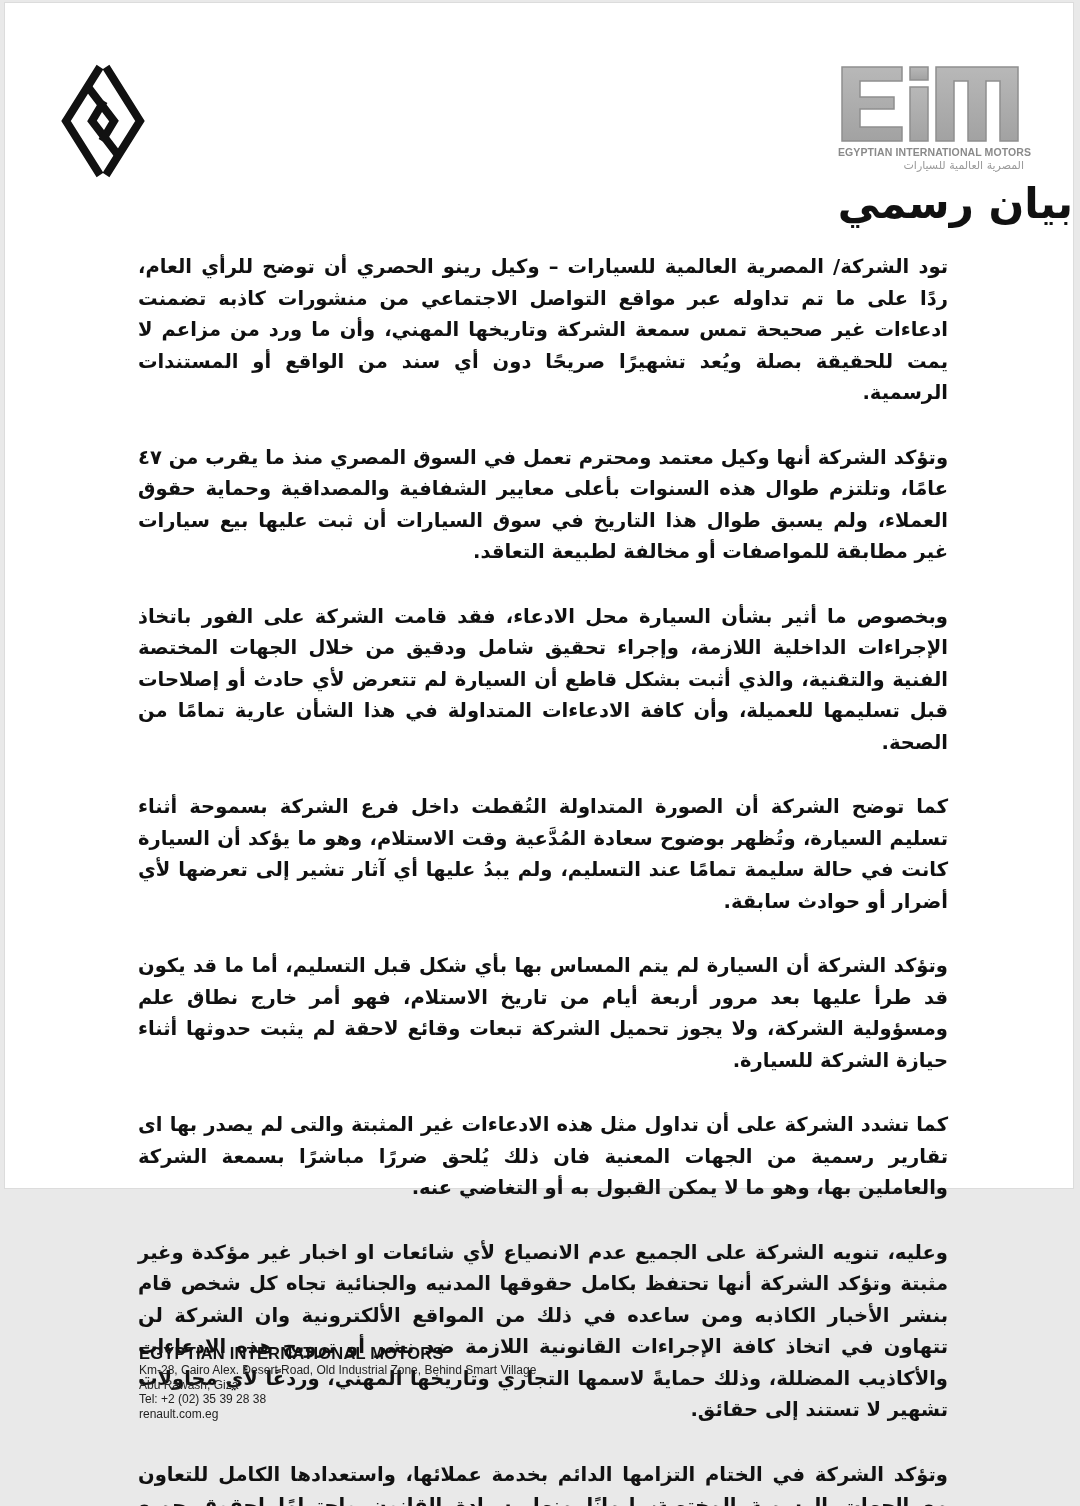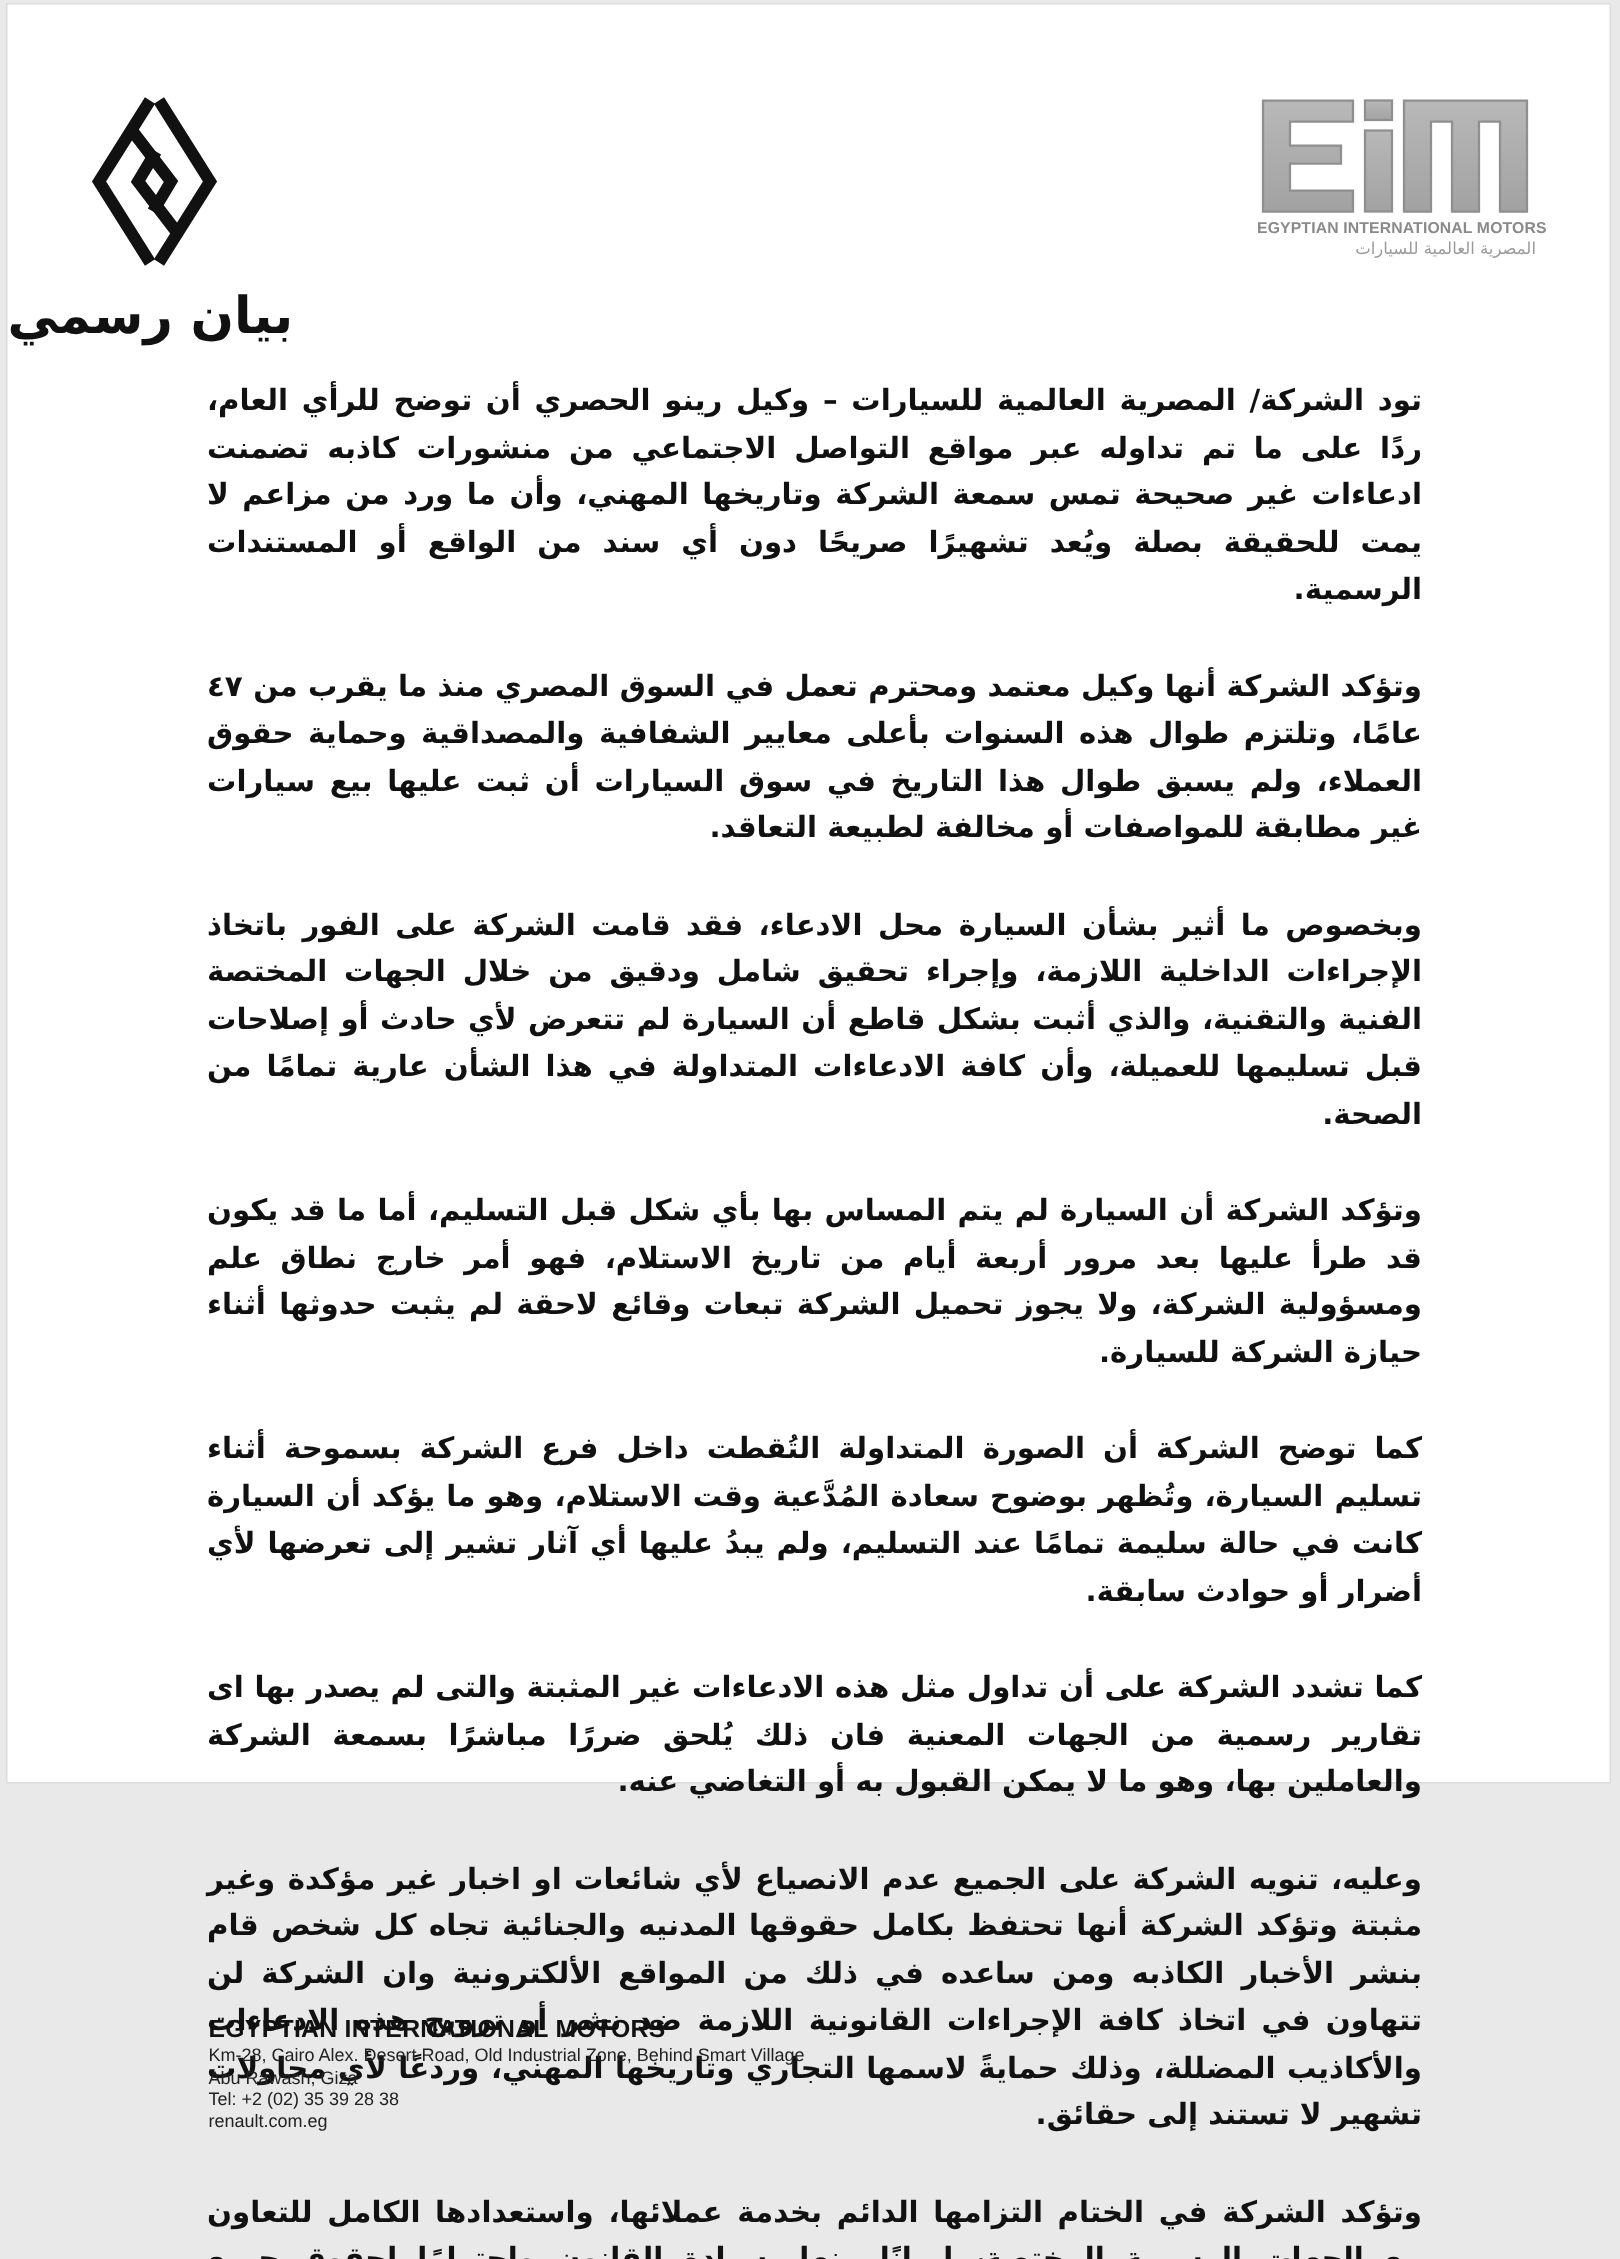--- a/index.html
+++ b/index.html
@@ -52,25 +52,25 @@
       font-size: 11px;
       color: #9a9a9a;
       direction: rtl;
       text-align: right;
       white-space: nowrap;
       letter-spacing: 2px;
     }
     .title {
       position: absolute;
       left: 0; right: 0;
-      top: 188px;
-      text-align: left;
+      top: 176px;
+      text-align: right;
       font-family: "DejaVu Sans", sans-serif;
       font-weight: bold;
-      font-size: 34px;
+      font-size: 42px;
       color: #111;
       direction: rtl;
     }
     .body {
       position: absolute;
       left: 133px;
       width: 810px;
       top: 248px;
       direction: rtl;
       text-align: justify;
@@ -126,22 +126,22 @@
     <div class="eim-en">EGYPTIAN INTERNATIONAL MOTORS</div>
     <div class="eim-ar">المصرية العالمية للسيارات</div>
   </div>
 
   <div class="title">بيان رسمي</div>
 
   <div class="body">
     <p>تود الشركة/ المصرية العالمية للسيارات – وكيل رينو الحصري أن توضح للرأي العام، ردًا على ما تم تداوله عبر مواقع التواصل الاجتماعي من منشورات كاذبه تضمنت ادعاءات غير صحيحة تمس سمعة الشركة وتاريخها المهني، وأن ما ورد من مزاعم لا يمت للحقيقة بصلة ويُعد تشهيرًا صريحًا دون أي سند من الواقع أو المستندات الرسمية.</p>
     <p>وتؤكد الشركة أنها وكيل معتمد ومحترم تعمل في السوق المصري منذ ما يقرب من ٤٧ عامًا، وتلتزم طوال هذه السنوات بأعلى معايير الشفافية والمصداقية وحماية حقوق العملاء، ولم يسبق طوال هذا التاريخ في سوق السيارات أن ثبت عليها بيع سيارات غير مطابقة للمواصفات أو مخالفة لطبيعة التعاقد.</p>
     <p>وبخصوص ما أثير بشأن السيارة محل الادعاء، فقد قامت الشركة على الفور باتخاذ الإجراءات الداخلية اللازمة، وإجراء تحقيق شامل ودقيق من خلال الجهات المختصة الفنية والتقنية، والذي أثبت بشكل قاطع أن السيارة لم تتعرض لأي حادث أو إصلاحات قبل تسليمها للعميلة، وأن كافة الادعاءات المتداولة في هذا الشأن عارية تمامًا من الصحة.</p>
+    <p>كما توضح الشركة أن الصورة المتداولة التُقطت داخل فرع الشركة بسموحة أثناء تسليم السيارة، وتُظهر بوضوح سعادة المُدَّعية وقت الاستلام، وهو ما يؤكد أن السيارة كانت في حالة سليمة تمامًا عند التسليم، ولم يبدُ عليها أي آثار تشير إلى تعرضها لأي أضرار أو حوادث سابقة.</p>
     <p>وتؤكد الشركة أن السيارة لم يتم المساس بها بأي شكل قبل التسليم، أما ما قد يكون قد طرأ عليها بعد مرور أربعة أيام من تاريخ الاستلام، فهو أمر خارج نطاق علم ومسؤولية الشركة، ولا يجوز تحميل الشركة تبعات وقائع لاحقة لم يثبت حدوثها أثناء حيازة الشركة للسيارة.</p>
-    <p>كما توضح الشركة أن الصورة المتداولة التُقطت داخل فرع الشركة بسموحة أثناء تسليم السيارة، وتُظهر بوضوح سعادة المُدَّعية وقت الاستلام، وهو ما يؤكد أن السيارة كانت في حالة سليمة تمامًا عند التسليم، ولم يبدُ عليها أي آثار تشير إلى تعرضها لأي أضرار أو حوادث سابقة.</p>
     <p>كما تشدد الشركة على أن تداول مثل هذه الادعاءات غير المثبتة والتى لم يصدر بها اى تقارير رسمية من الجهات المعنية فان ذلك يُلحق ضررًا مباشرًا بسمعة الشركة والعاملين بها، وهو ما لا يمكن القبول به أو التغاضي عنه.</p>
     <p class="p7">وعليه، تنويه الشركة على الجميع عدم الانصياع لأي شائعات او اخبار غير مؤكدة وغير مثبتة وتؤكد الشركة أنها تحتفظ بكامل حقوقها المدنيه والجنائية تجاه كل شخص قام بنشر الأخبار الكاذبه ومن ساعده في ذلك من المواقع الألكترونية وان الشركة لن تتهاون في اتخاذ كافة الإجراءات القانونية اللازمة ضد نشر أو ترويج هذه الادعاءات والأكاذيب المضللة، وذلك حمايةً لاسمها التجاري وتاريخها المهني، وردعًا لأي محاولات تشهير لا تستند إلى حقائق.</p>
     <p>وتؤكد الشركة في الختام التزامها الدائم بخدمة عملائها، واستعدادها الكامل للتعاون مع الجهات الرسمية المختصة، إيمانًا منها بسيادة القانون واحترامًا لحقوق جميع الأطراف.</p>
   </div>
 
   <div class="footer">
     <div class="company">EGYPTIAN INTERNATIONAL MOTORS</div>
     <div class="line">Km-28, Cairo Alex. Desert Road, Old Industrial Zone, Behind Smart Village</div>
     <div class="line">Abu Rawash, Giza</div>
     <div class="line">Tel: +2 (02) 35 39 28 38</div>

